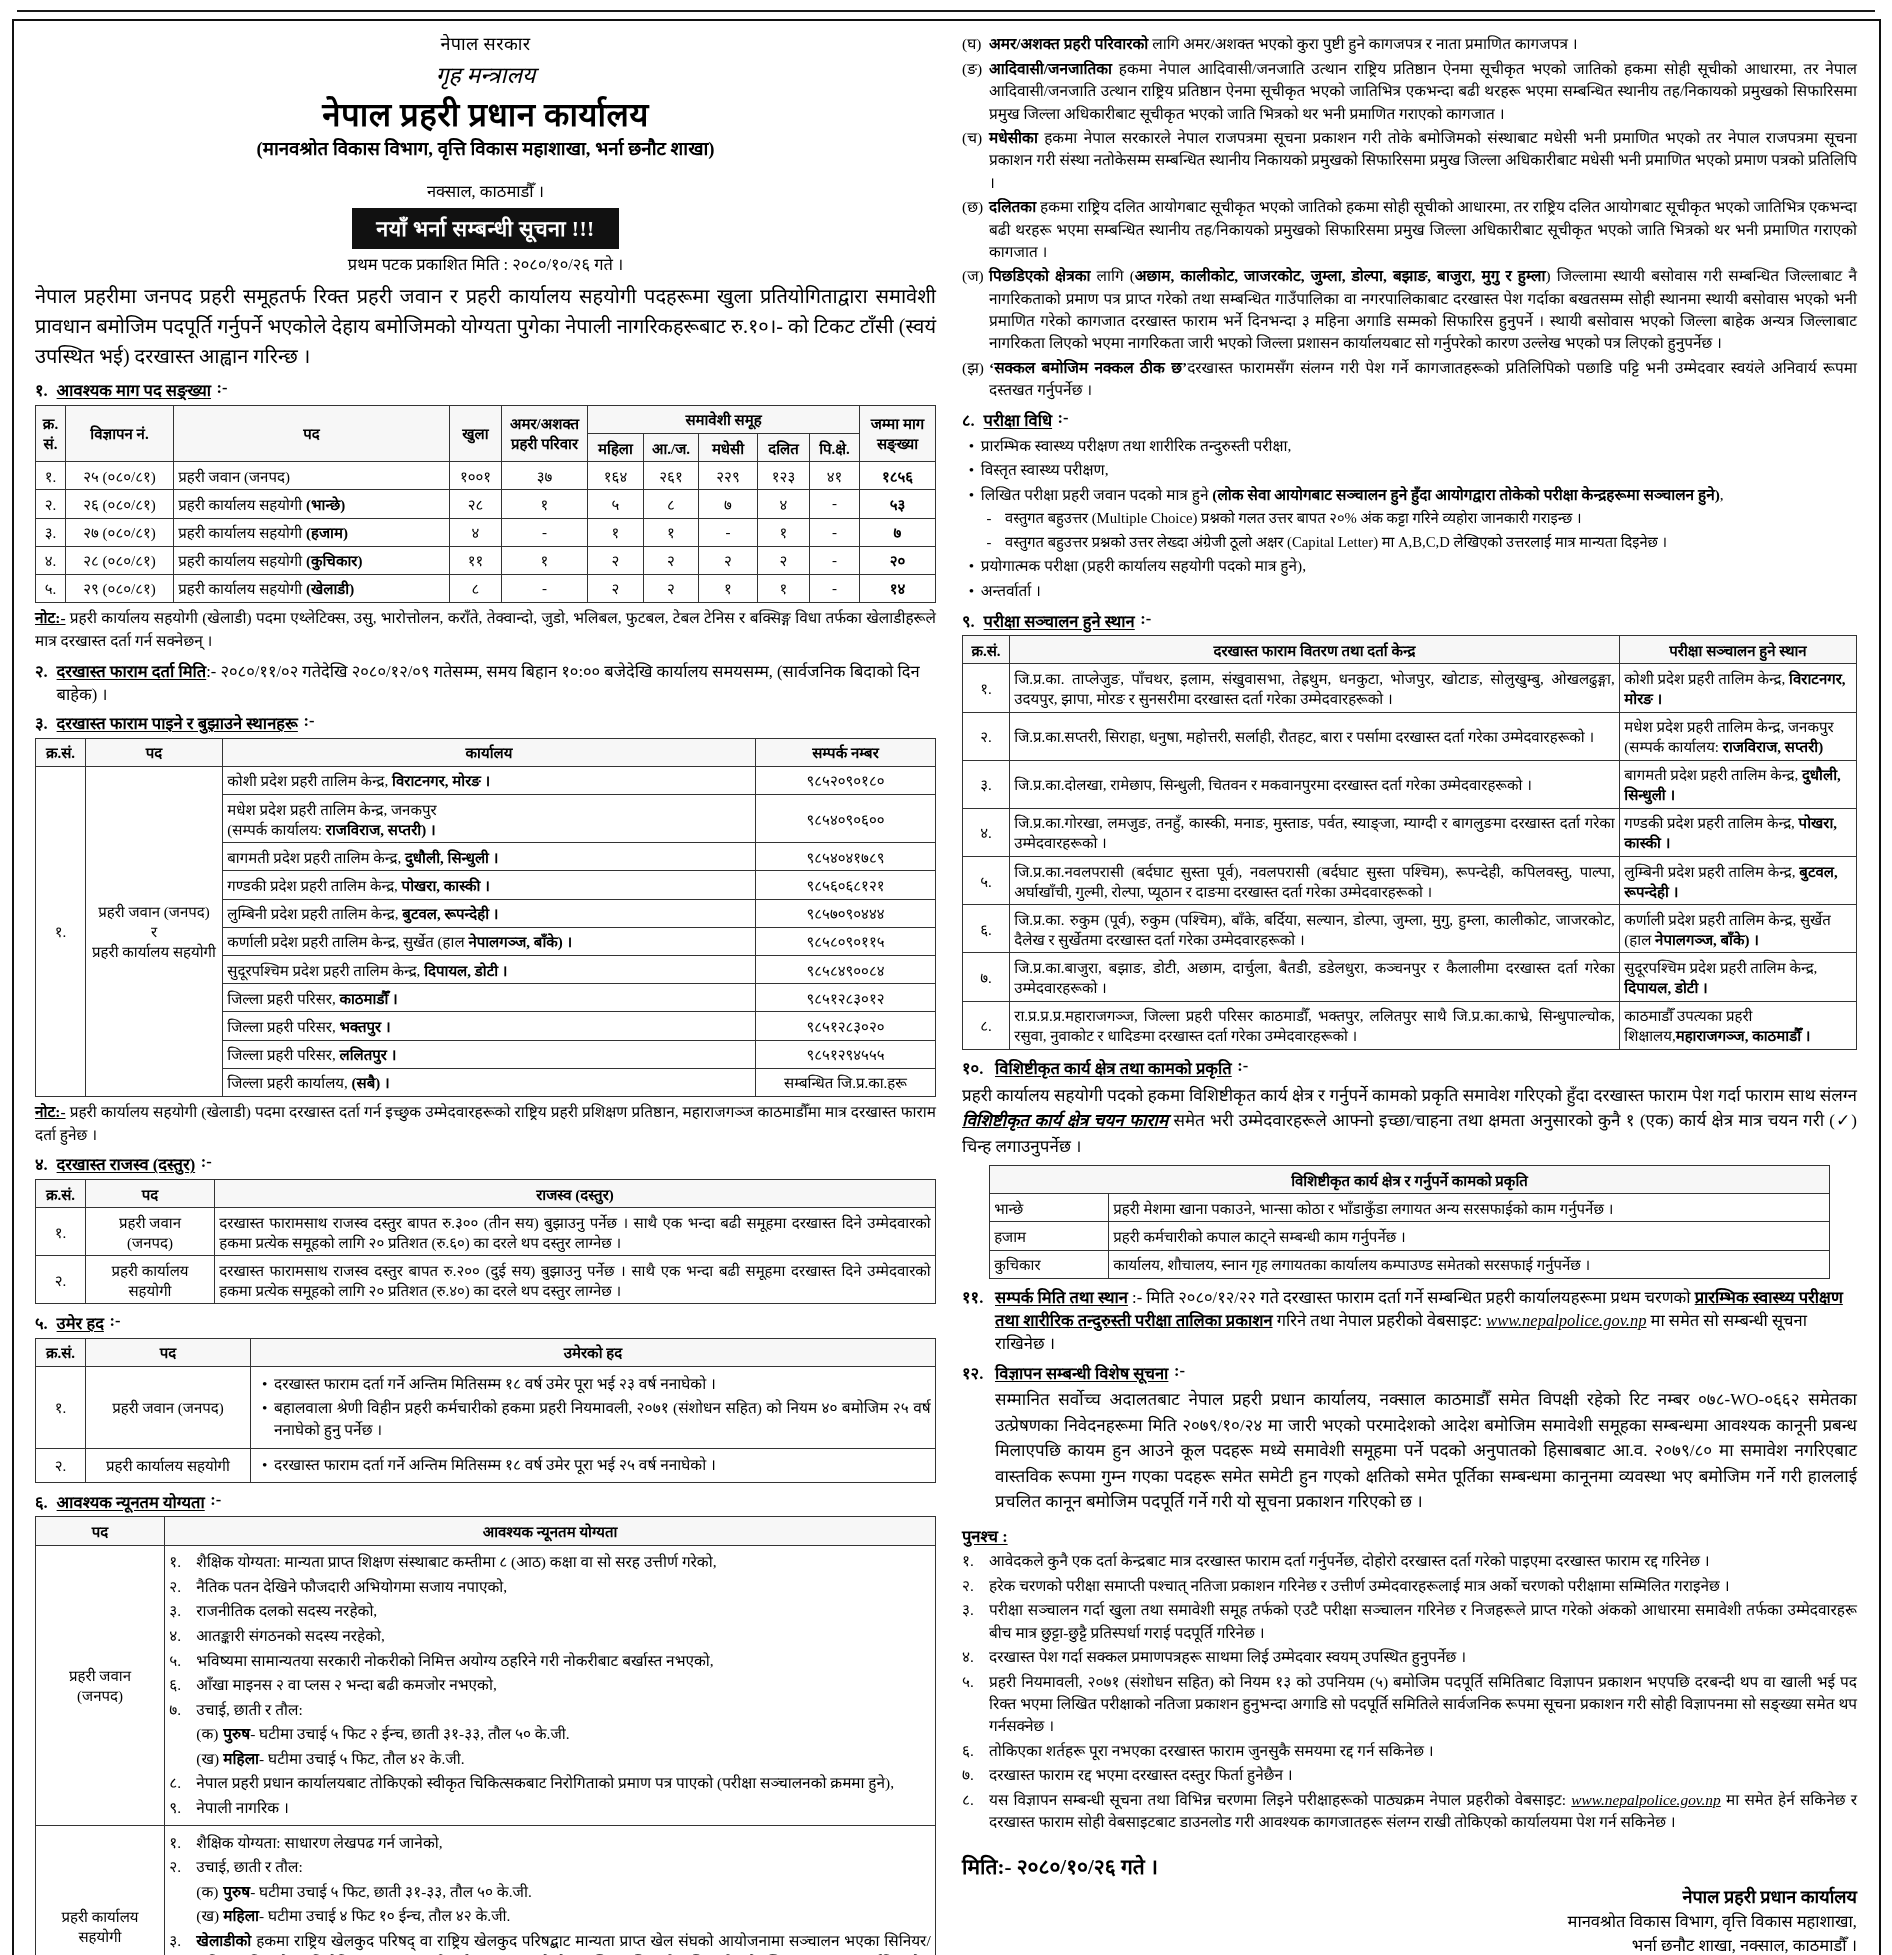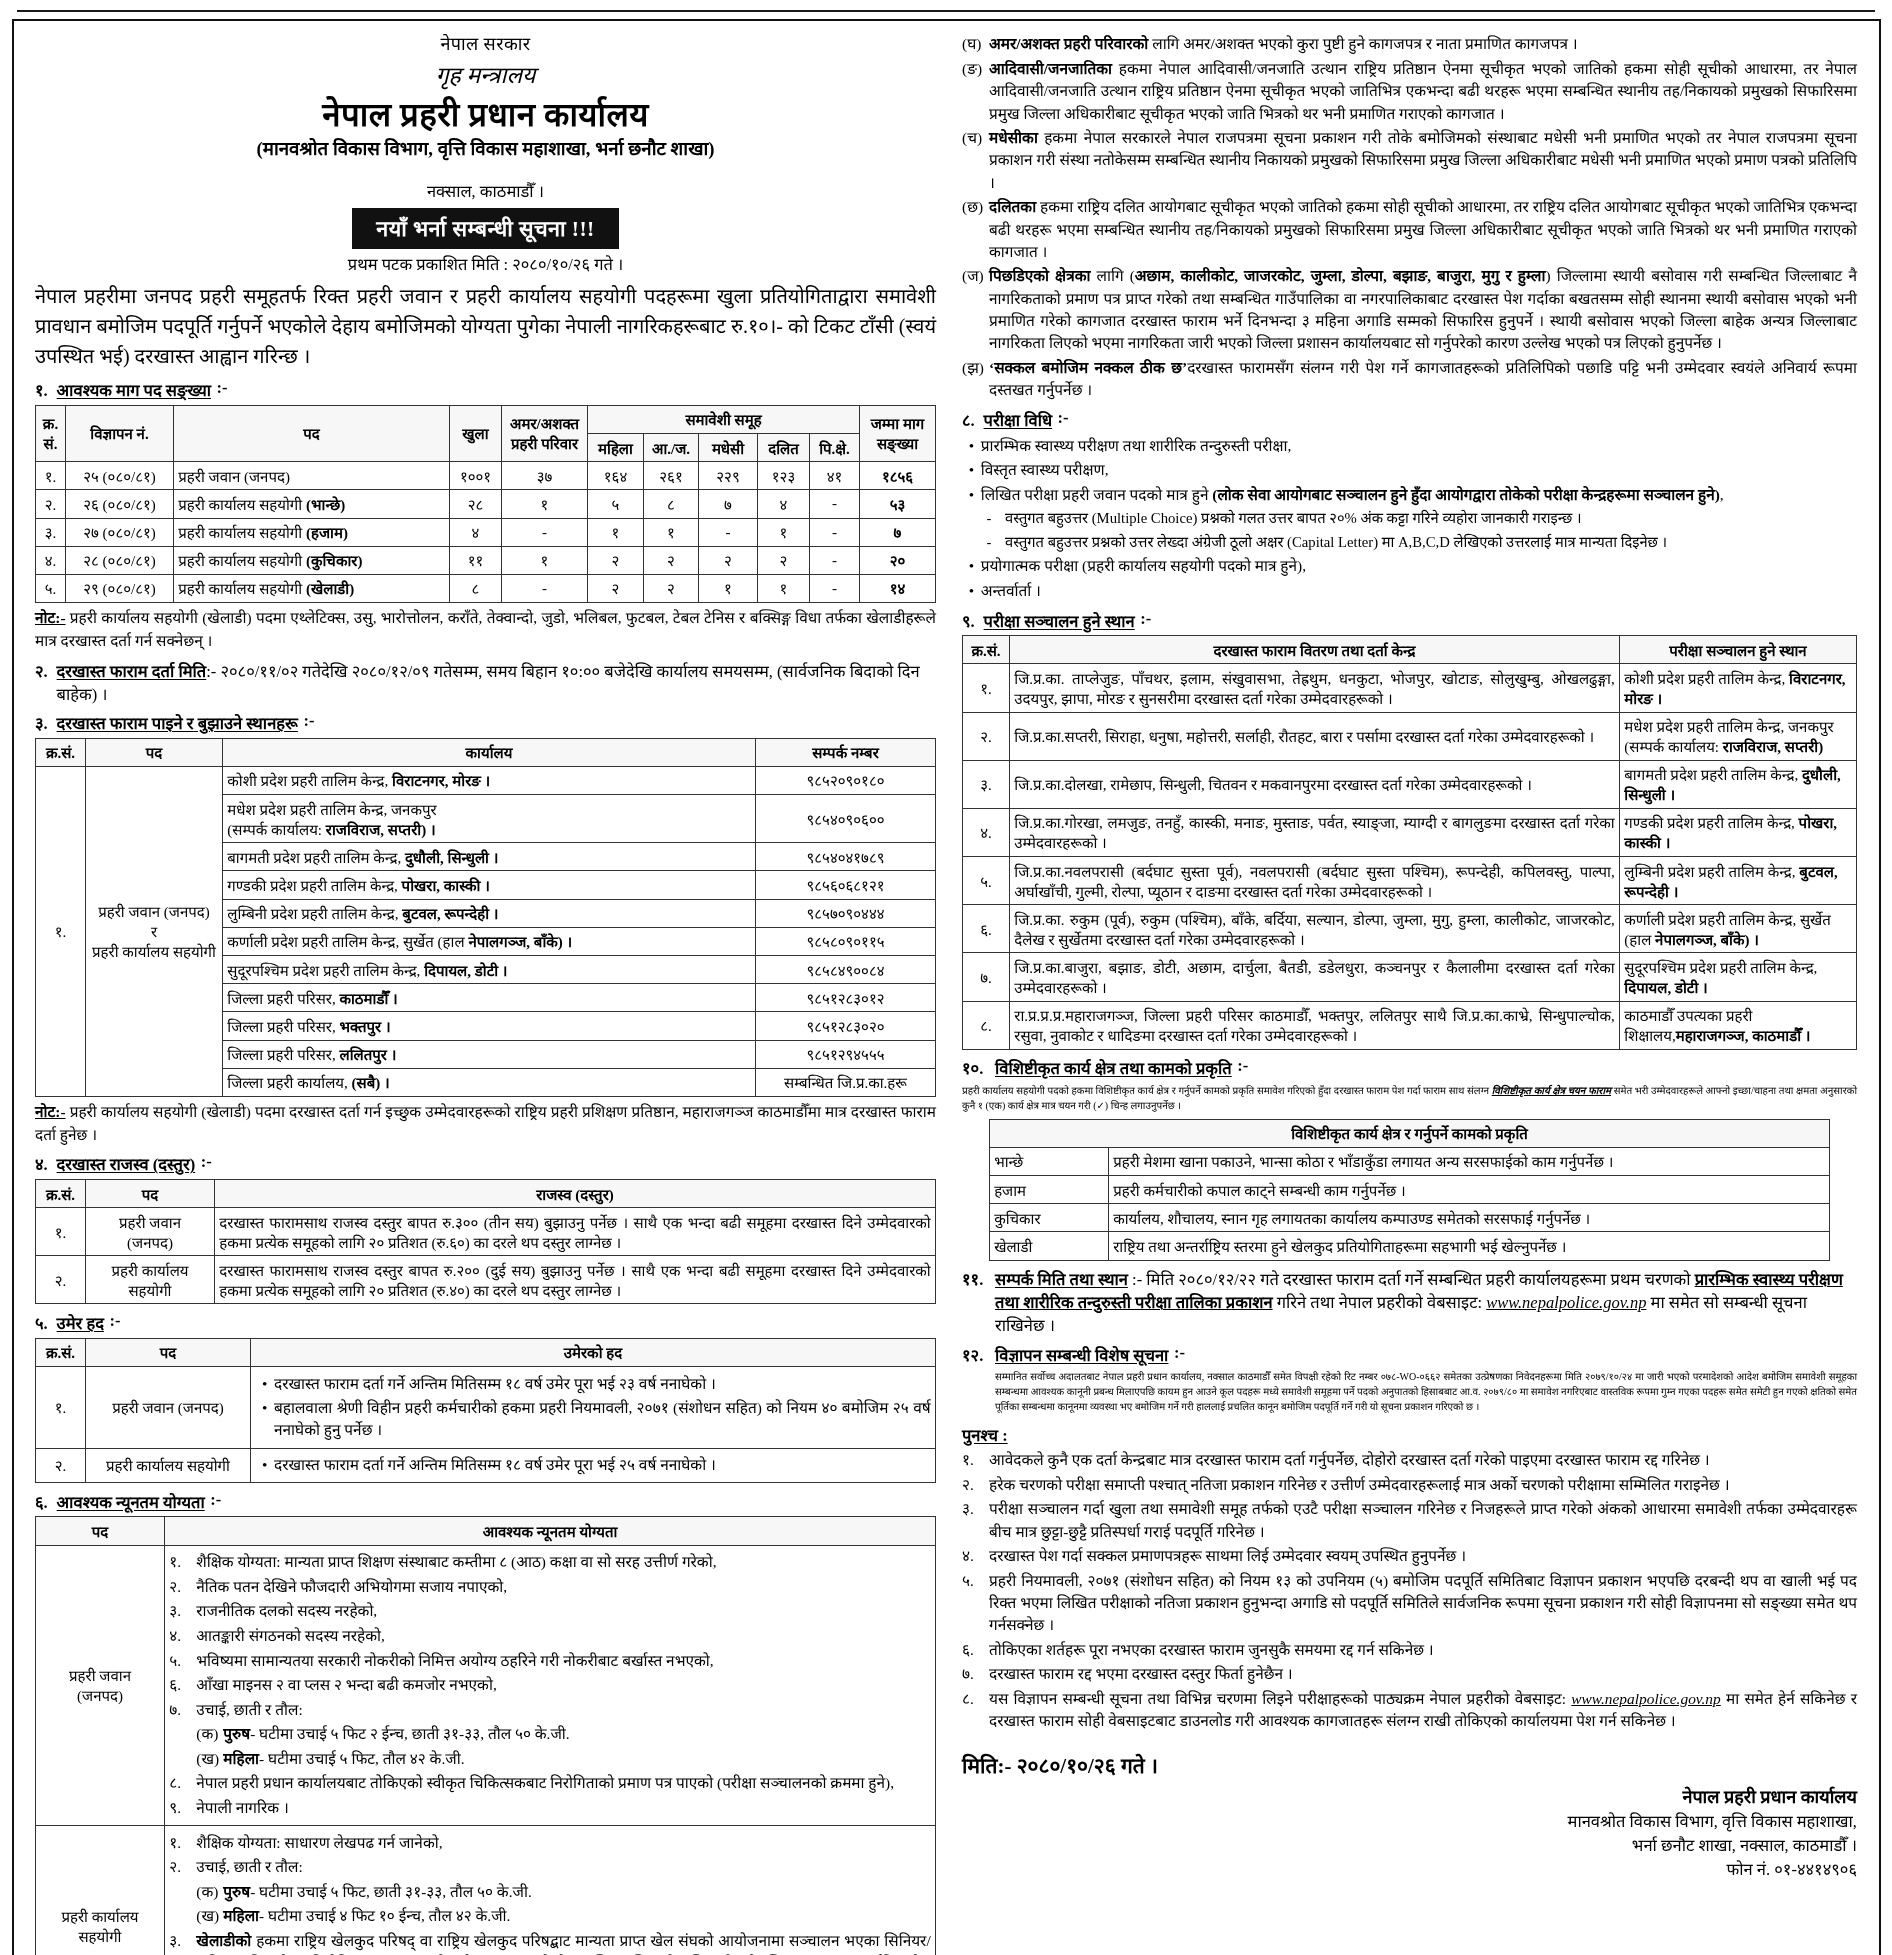--- a/index.html
+++ b/index.html
@@ -81,21 +81,21 @@
   .li .tx { flex: 1; text-align:justify; }
 
   .bullet { display:flex; font-size:15.4px; line-height:1.45; margin:2.2px 0; }
   .bullet .dot { flex:0 0 18.7px; text-align:center;}
   .bullet .tx { flex:1; text-align:justify;}
 
   .subdash { display:flex; font-size:14.7px; line-height:1.45; margin:2.2px 0 2.2px 24.4px;}
   .subdash .dot { flex:0 0 18.7px; }
   .subdash .tx { flex:1; text-align:justify;}
 
-  .para { font-size:10px; line-height:1.5; text-align:justify; margin: 2.9px 0;}
+  .para { font-size:17px; line-height:1.5; text-align:justify; margin: 2.9px 0;}
 
   .footer-date { font-size:21px; font-weight:700; margin-top:18.7px;}
   .sign { text-align:right; font-size:16.5px; line-height:1.45; margin-top:4.3px;}
   .sign .s1 { font-weight:700; font-size:18px;}
   .vmid { vertical-align: middle; }
   .vtop { vertical-align: top; }
 </style>
 </head>
 <body>
 
@@ -617,24 +617,20 @@
               <td class="lft">प्रहरी मेशमा खाना पकाउने, भान्सा कोठा र भाँडाकुँडा लगायत अन्य सरसफाईको काम गर्नुपर्नेछ ।</td>
             </tr>
             <tr>
               <td class="lft" style="width:119px">हजाम</td>
               <td class="lft">प्रहरी कर्मचारीको कपाल काट्ने सम्बन्धी काम गर्नुपर्नेछ ।</td>
             </tr>
             <tr>
               <td class="lft" style="width:119px">कुचिकार</td>
               <td class="lft">कार्यालय, शौचालय, स्नान गृह लगायतका कार्यालय कम्पाउण्ड समेतको सरसफाई गर्नुपर्नेछ ।</td>
             </tr>
-            <tr>
-              <td class="lft" style="width:119px">खेलाडी</td>
-              <td class="lft">राष्ट्रिय तथा अन्तर्राष्ट्रिय स्तरमा हुने खेलकुद प्रतियोगिताहरूमा सहभागी भई खेल्नुपर्नेछ ।</td>
-            </tr>
           </tbody>
       </table>
 
       <div class="sec">
         <span class="n" style="flex:0 0 33px">११.</span>
         <span>
           <span class="t">सम्पर्क मिति तथा स्थान</span><span style="font-weight:400">
           <span>:- मिति २०८०/१२/२२ गते दरखास्त फाराम दर्ता गर्ने सम्बन्धित प्रहरी कार्यालयहरूमा प्रथम चरणको </span><span class="b u">प्रारम्भिक स्वास्थ्य परीक्षण तथा शारीरिक तन्दुरुस्ती परीक्षा तालिका प्रकाशन</span><span> गरिने तथा नेपाल प्रहरीको वेबसाइट: </span><span class="i u">www.nepalpolice.gov.np</span><span> मा समेत सो सम्बन्धी सूचना राखिनेछ ।</span>
           </span>
         </span>

